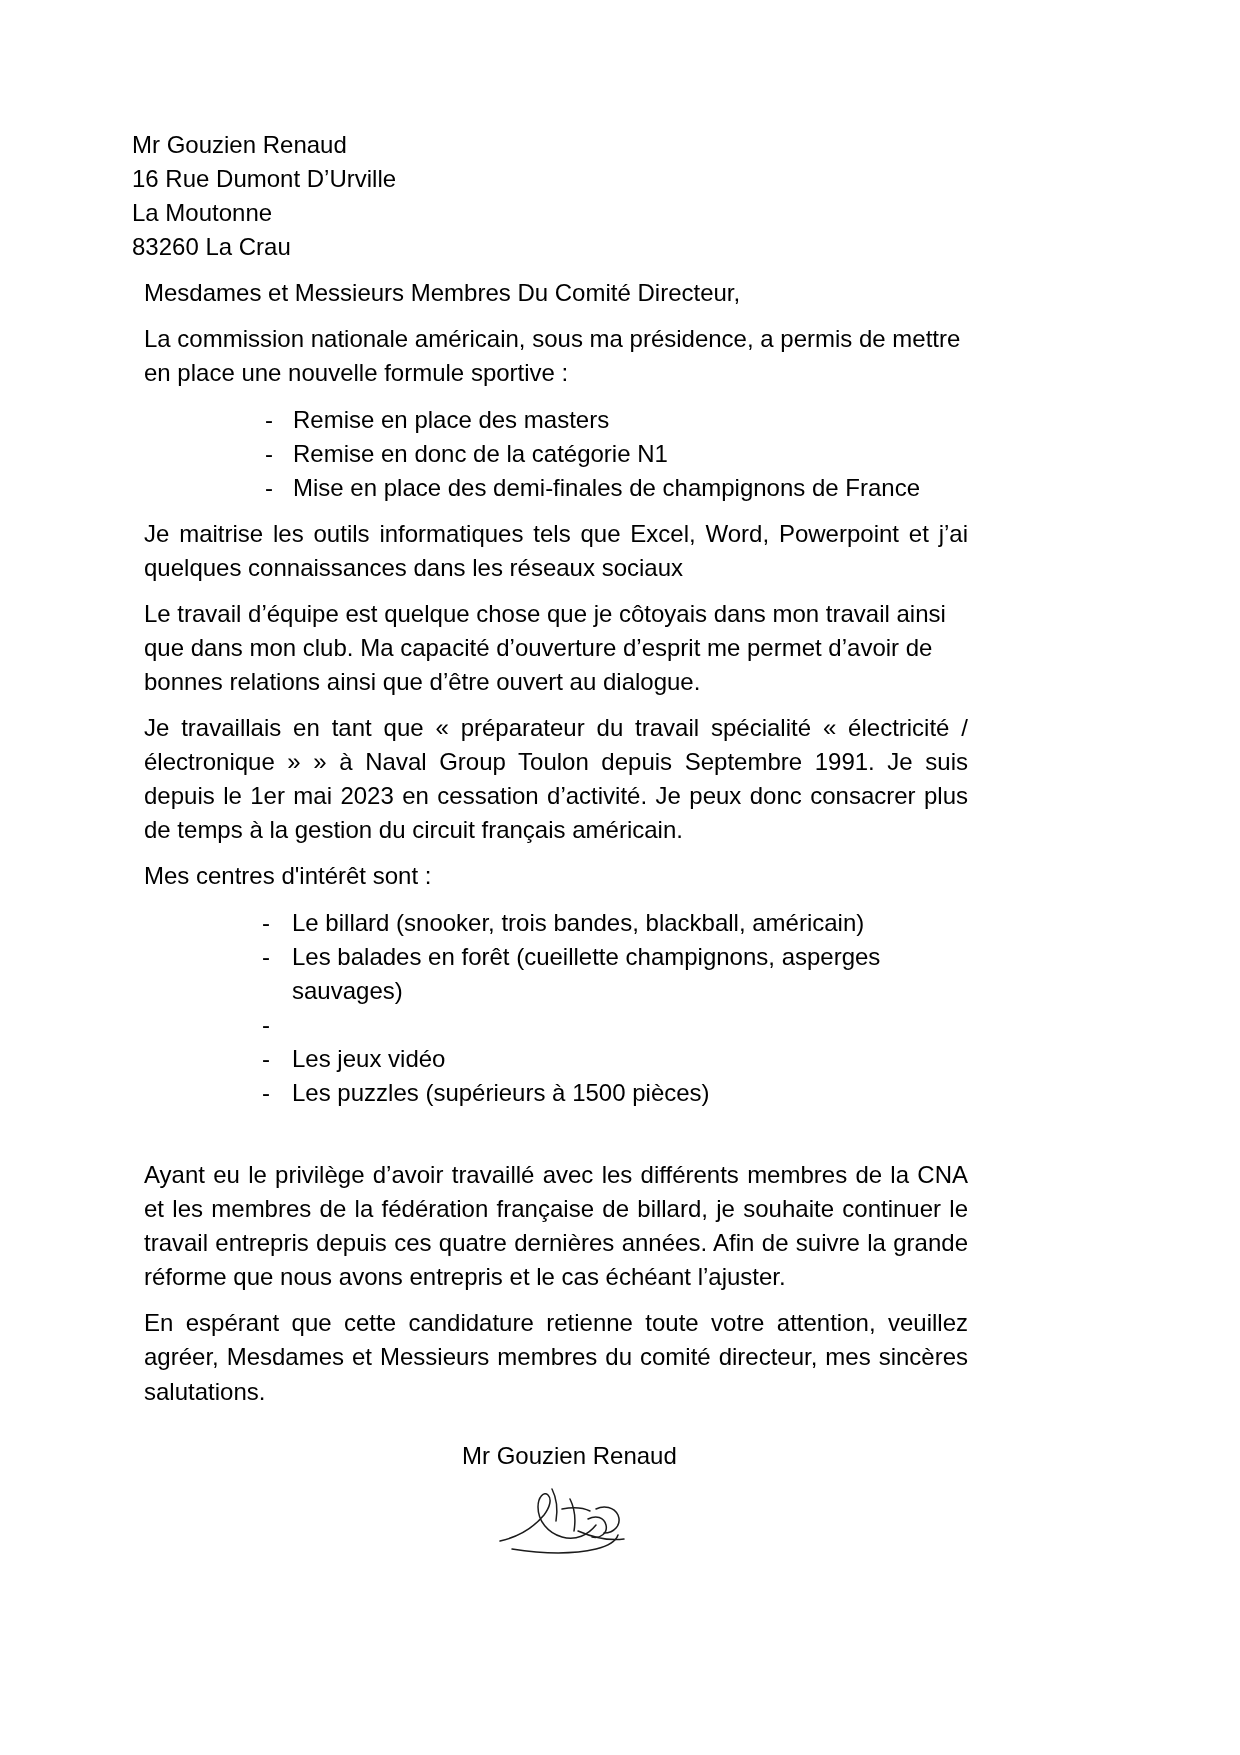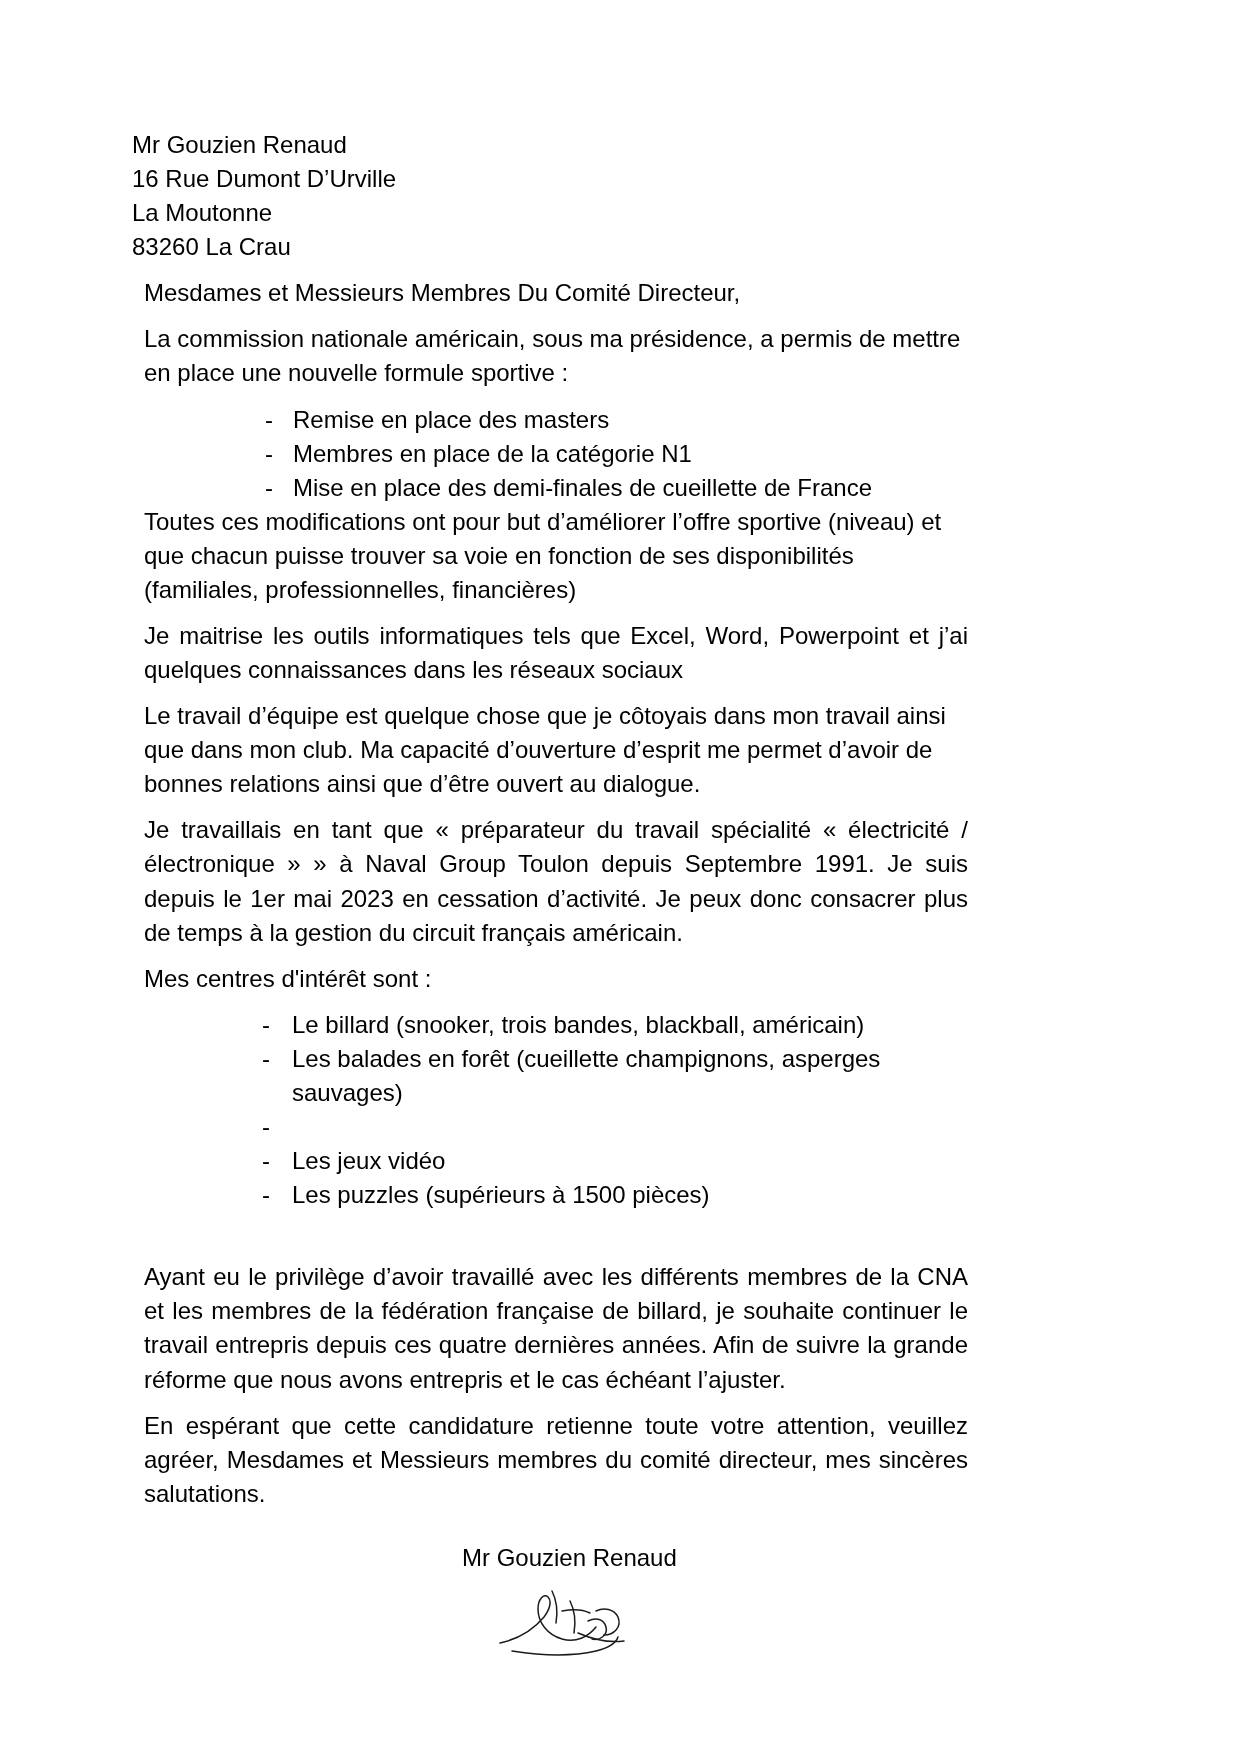--- a/index.html
+++ b/index.html
@@ -99,29 +99,28 @@
 
     <p class="para left block">La commission nationale américain, sous ma présidence, a permis de mettre en place une nouvelle formule sportive :</p>
 
     <ul class="bullets indent-1 tight">
       <li>
         <span class="dash">-</span>
         <span class="txt">Remise en place des masters</span>
       </li>
       <li>
         <span class="dash">-</span>
-        <span class="txt">Membres en place de la catégorie N1</span>
+        <span class="txt">Remise en donc de la catégorie N1</span>
       </li>
       <li>
         <span class="dash">-</span>
-        <span class="txt">Mise en place des demi-finales de cueillette de France</span>
+        <span class="txt">Mise en place des demi-finales de champignons de France</span>
       </li>
     </ul>
 
-    <p class="para left tight">Toutes ces modifications ont pour but d’améliorer l’offre sportive (niveau) et que chacun puisse trouver sa voie en fonction de ses disponibilités (familiales, professionnelles, financières)</p>
 
 
     <p class="para block">Je maitrise les outils informatiques tels que Excel, Word, Powerpoint et j’ai quelques connaissances dans les réseaux sociaux</p>
 
     <p class="para left block">Le travail d’équipe est quelque chose que je côtoyais dans mon travail ainsi que dans mon club. Ma capacité d’ouverture d’esprit me permet d’avoir de bonnes relations ainsi que d’être ouvert au dialogue.</p>
 
     <p class="para block">Je travaillais en tant que « préparateur du travail spécialité « électricité / électronique » » à Naval Group Toulon depuis Septembre 1991. Je suis depuis le 1er mai 2023 en cessation d’activité. Je peux donc consacrer plus de temps à la gestion du circuit français américain.</p>
 
     <p class="para left block">Mes centres d'intérêt sont :</p>
 

